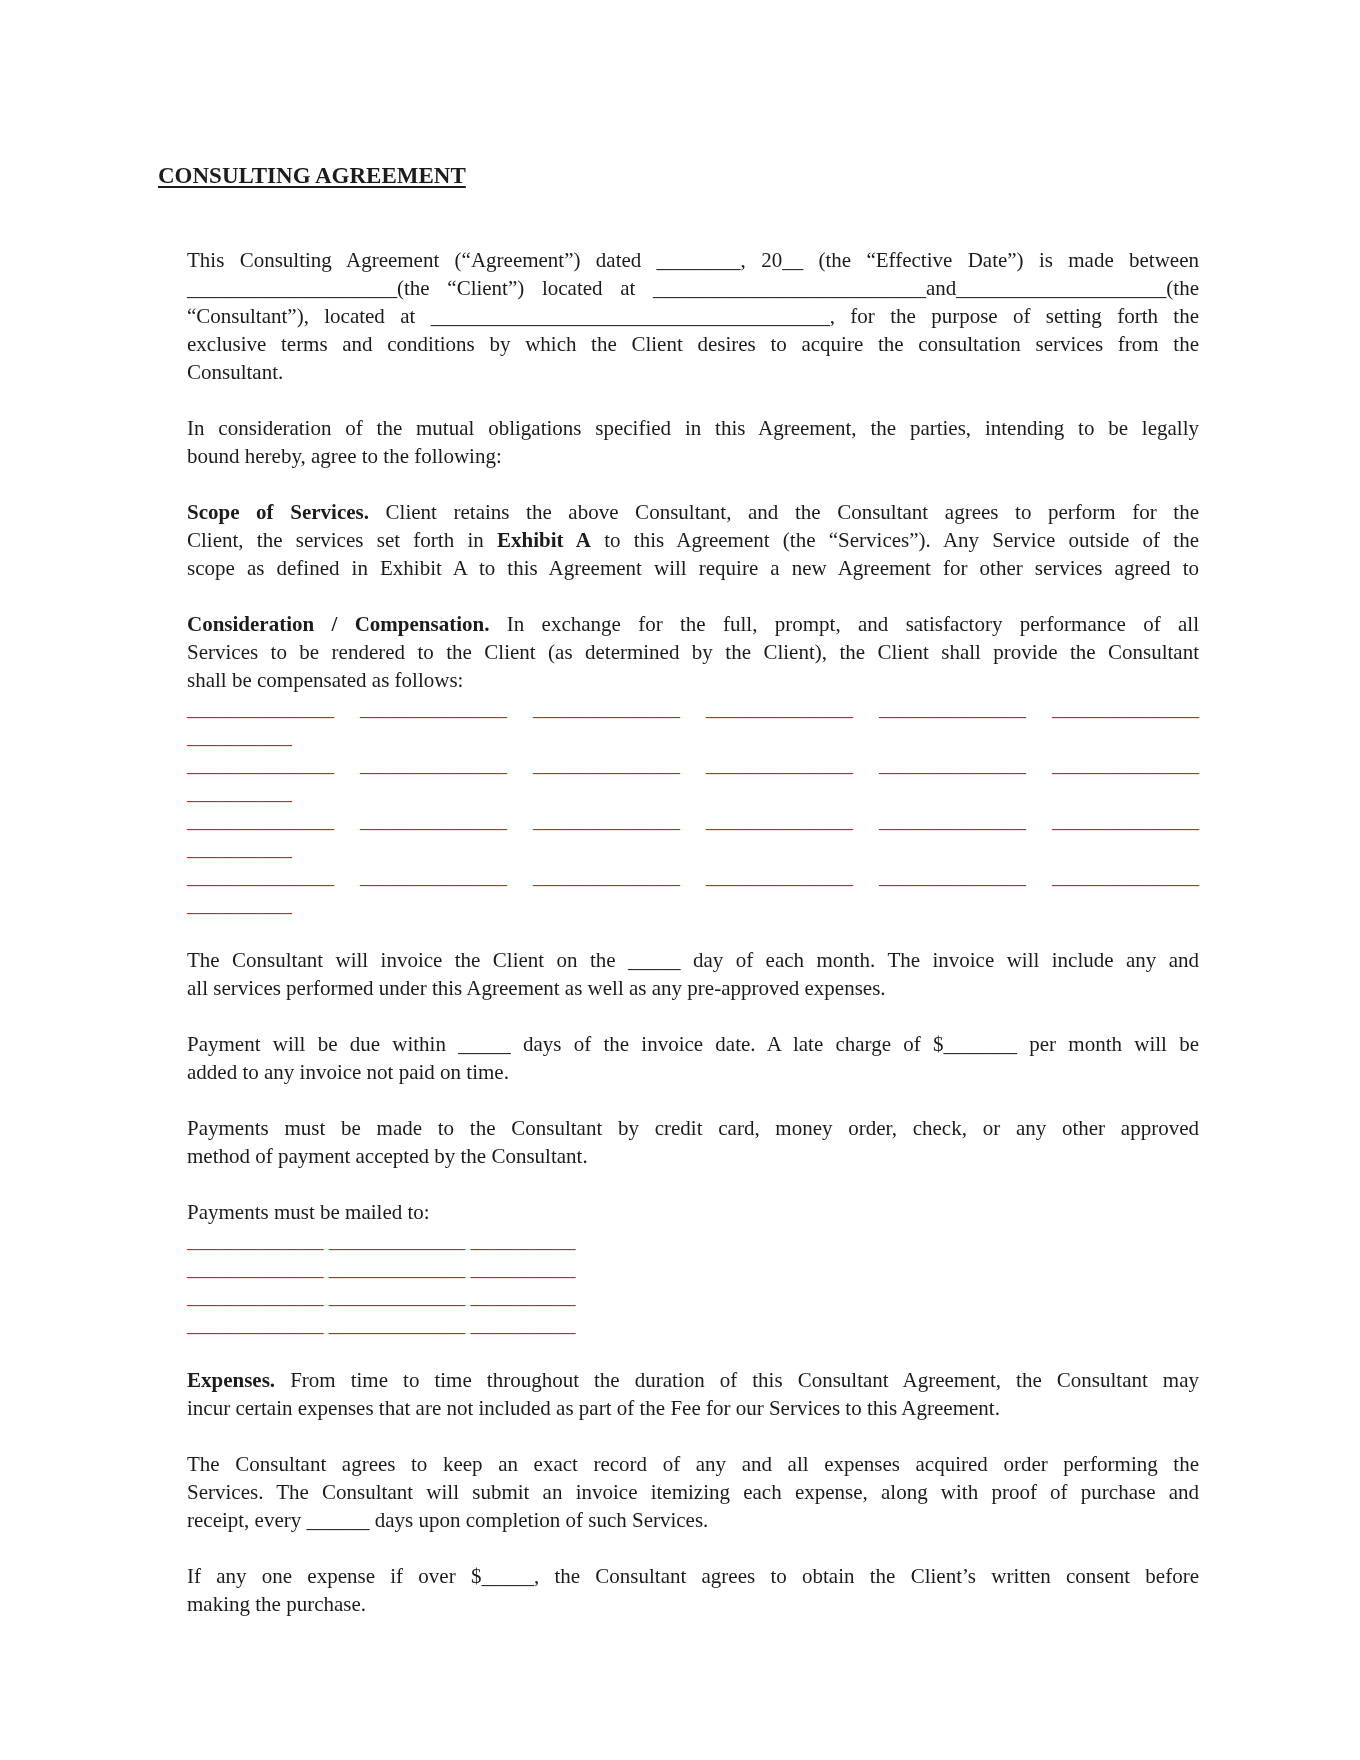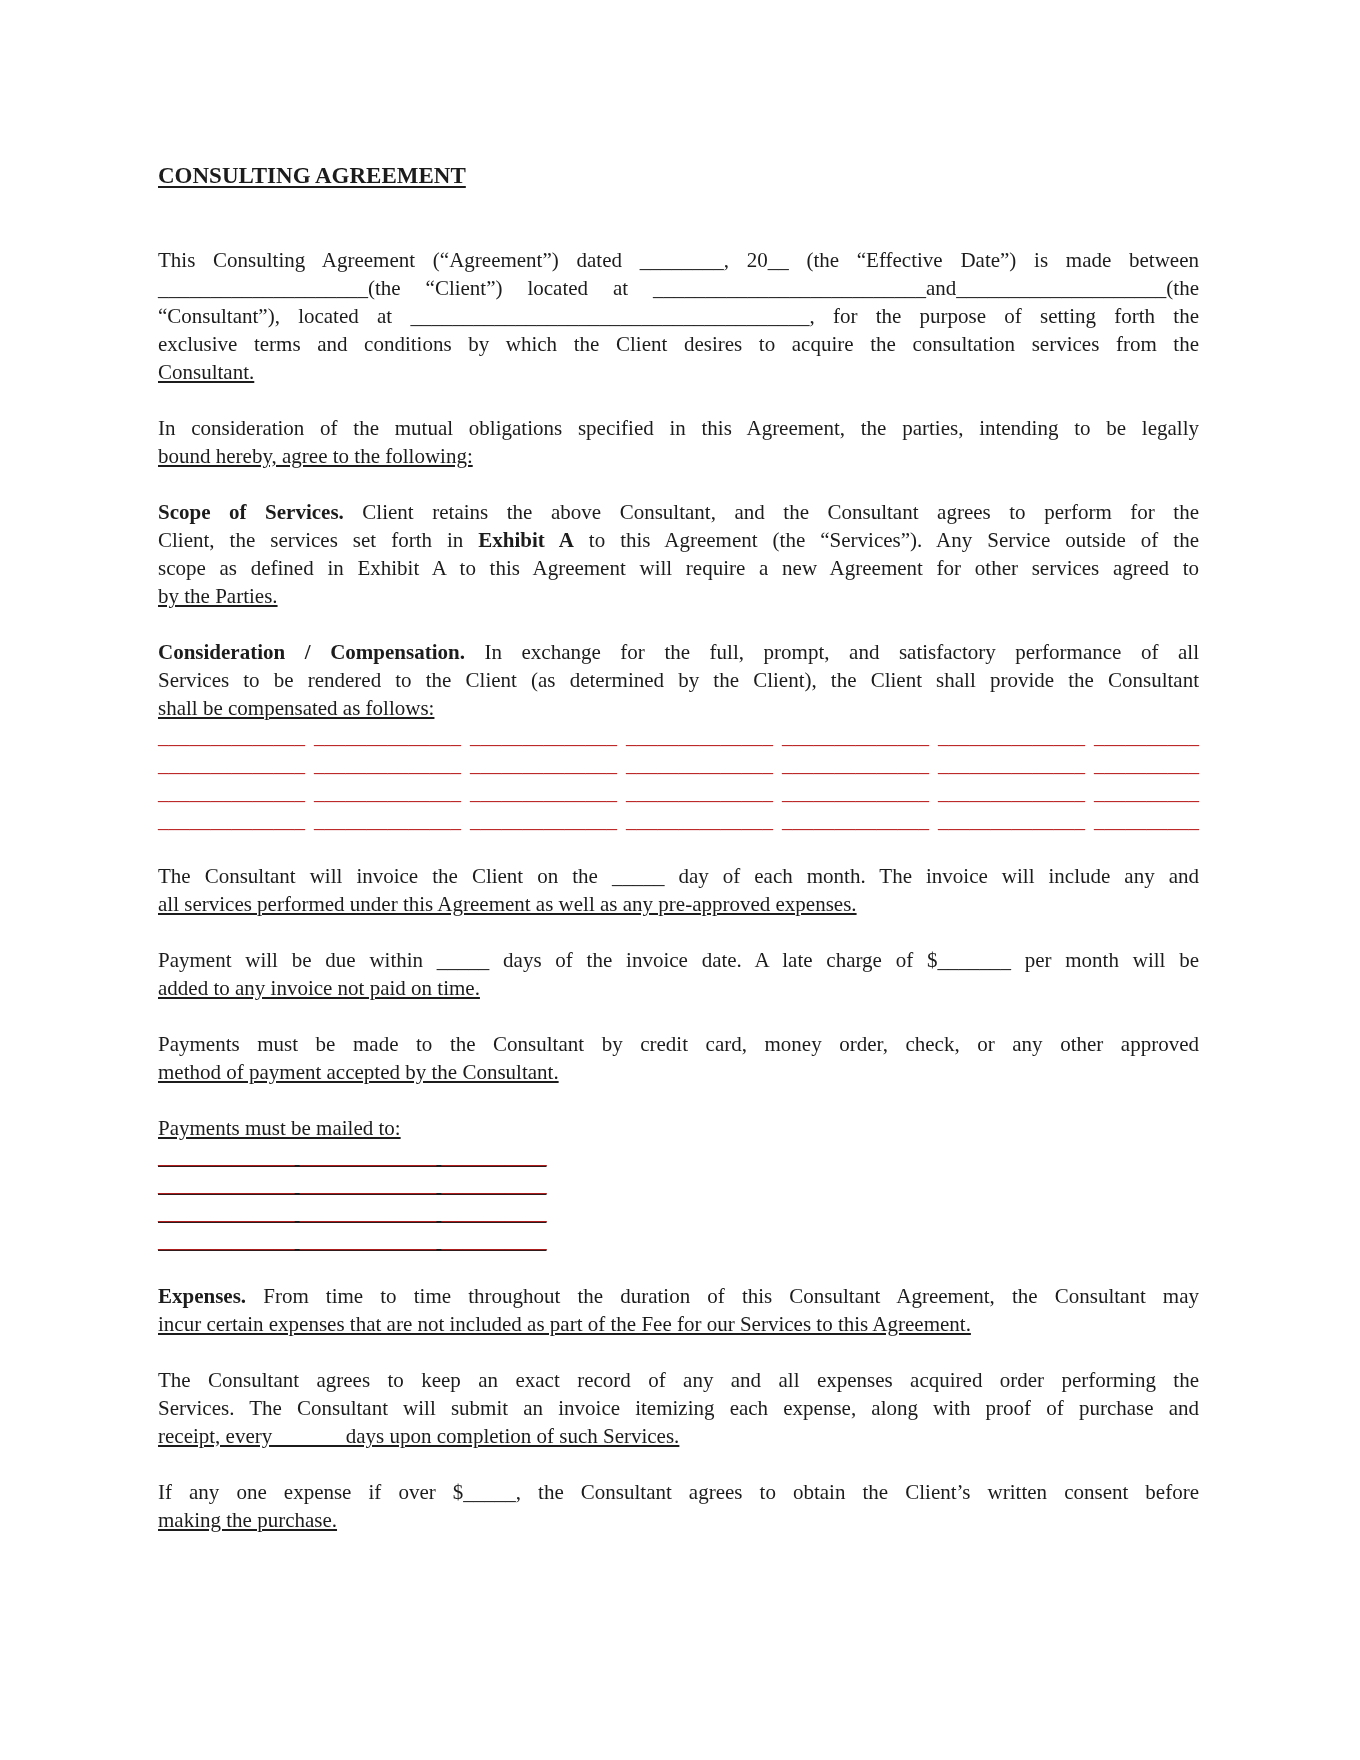--- a/index.html
+++ b/index.html
@@ -20,22 +20,22 @@
     margin: 0;
     font-size: 23px;
     line-height: 28px;
     font-weight: bold;
     text-decoration: underline;
     text-underline-offset: 3px;
   }
   .para { margin: 28px 0 0 0; }
   .para.first { margin-top: 56px; }
   .para.tight { margin-top: 0; }
-  .line { text-align: justify; text-align-last: justify; white-space: normal; }
-  .line.last { text-align-last: left; text-decoration: underline; }
+  .line { text-align: justify; text-align-last: justify; white-space: normal; margin-left: 29px; }
+  .line.last { text-align-last: left; }
   .b { font-weight: bold; }
   .rule { color: #b91c1c; }
 </style>
 </head>
 <body>
 
 <div class="page">
   <h1 class="title">CONSULTING AGREEMENT</h1>
 
   <div class="para first">
@@ -46,21 +46,20 @@
       <div class="line last"><span>Consultant.</span></div>
     </div>
   <div class="para">
       <div class="line"><span>In consideration of the mutual obligations specified in this Agreement, the parties, intending to be legally</span></div>
       <div class="line last"><span>bound hereby, agree to the following:</span></div>
     </div>
   <div class="para">
       <div class="line"><span class="b">Scope of Services.</span><span> Client retains the above Consultant, and the Consultant agrees to perform for the</span></div>
       <div class="line"><span>Client, the services set forth in </span><span class="b">Exhibit A</span><span> to this Agreement (the “Services”). Any Service outside of the</span></div>
       <div class="line"><span>scope as defined in Exhibit A to this Agreement will require a new Agreement for other services agreed to</span></div>
-      <div class="line last"><span>by the Parties.</span></div>
     </div>
   <div class="para">
       <div class="line"><span class="b">Consideration / Compensation.</span><span> In exchange for the full, prompt, and satisfactory performance of all</span></div>
       <div class="line"><span>Services to be rendered to the Client (as determined by the Client), the Client shall provide the Consultant</span></div>
       <div class="line last"><span>shall be compensated as follows:</span></div>
     </div>
   <div class="para tight">
       <div class="line"><span class="rule">______________ ______________ ______________ ______________ ______________ ______________ __________</span></div>
       <div class="line"><span class="rule">______________ ______________ ______________ ______________ ______________ ______________ __________</span></div>
       <div class="line"><span class="rule">______________ ______________ ______________ ______________ ______________ ______________ __________</span></div>

